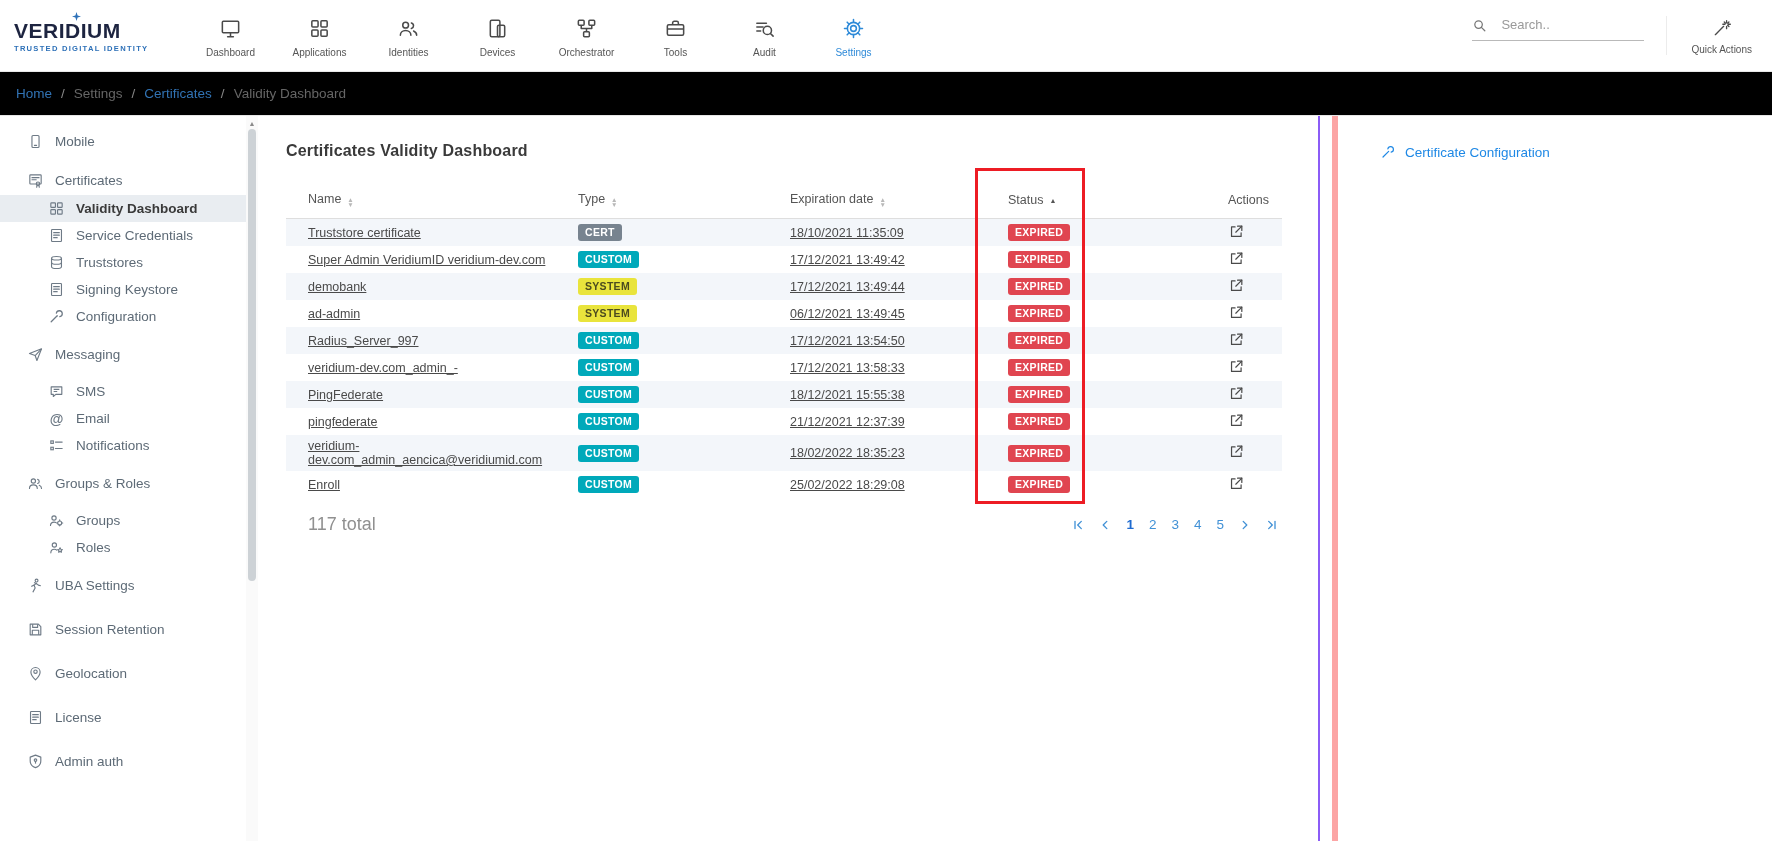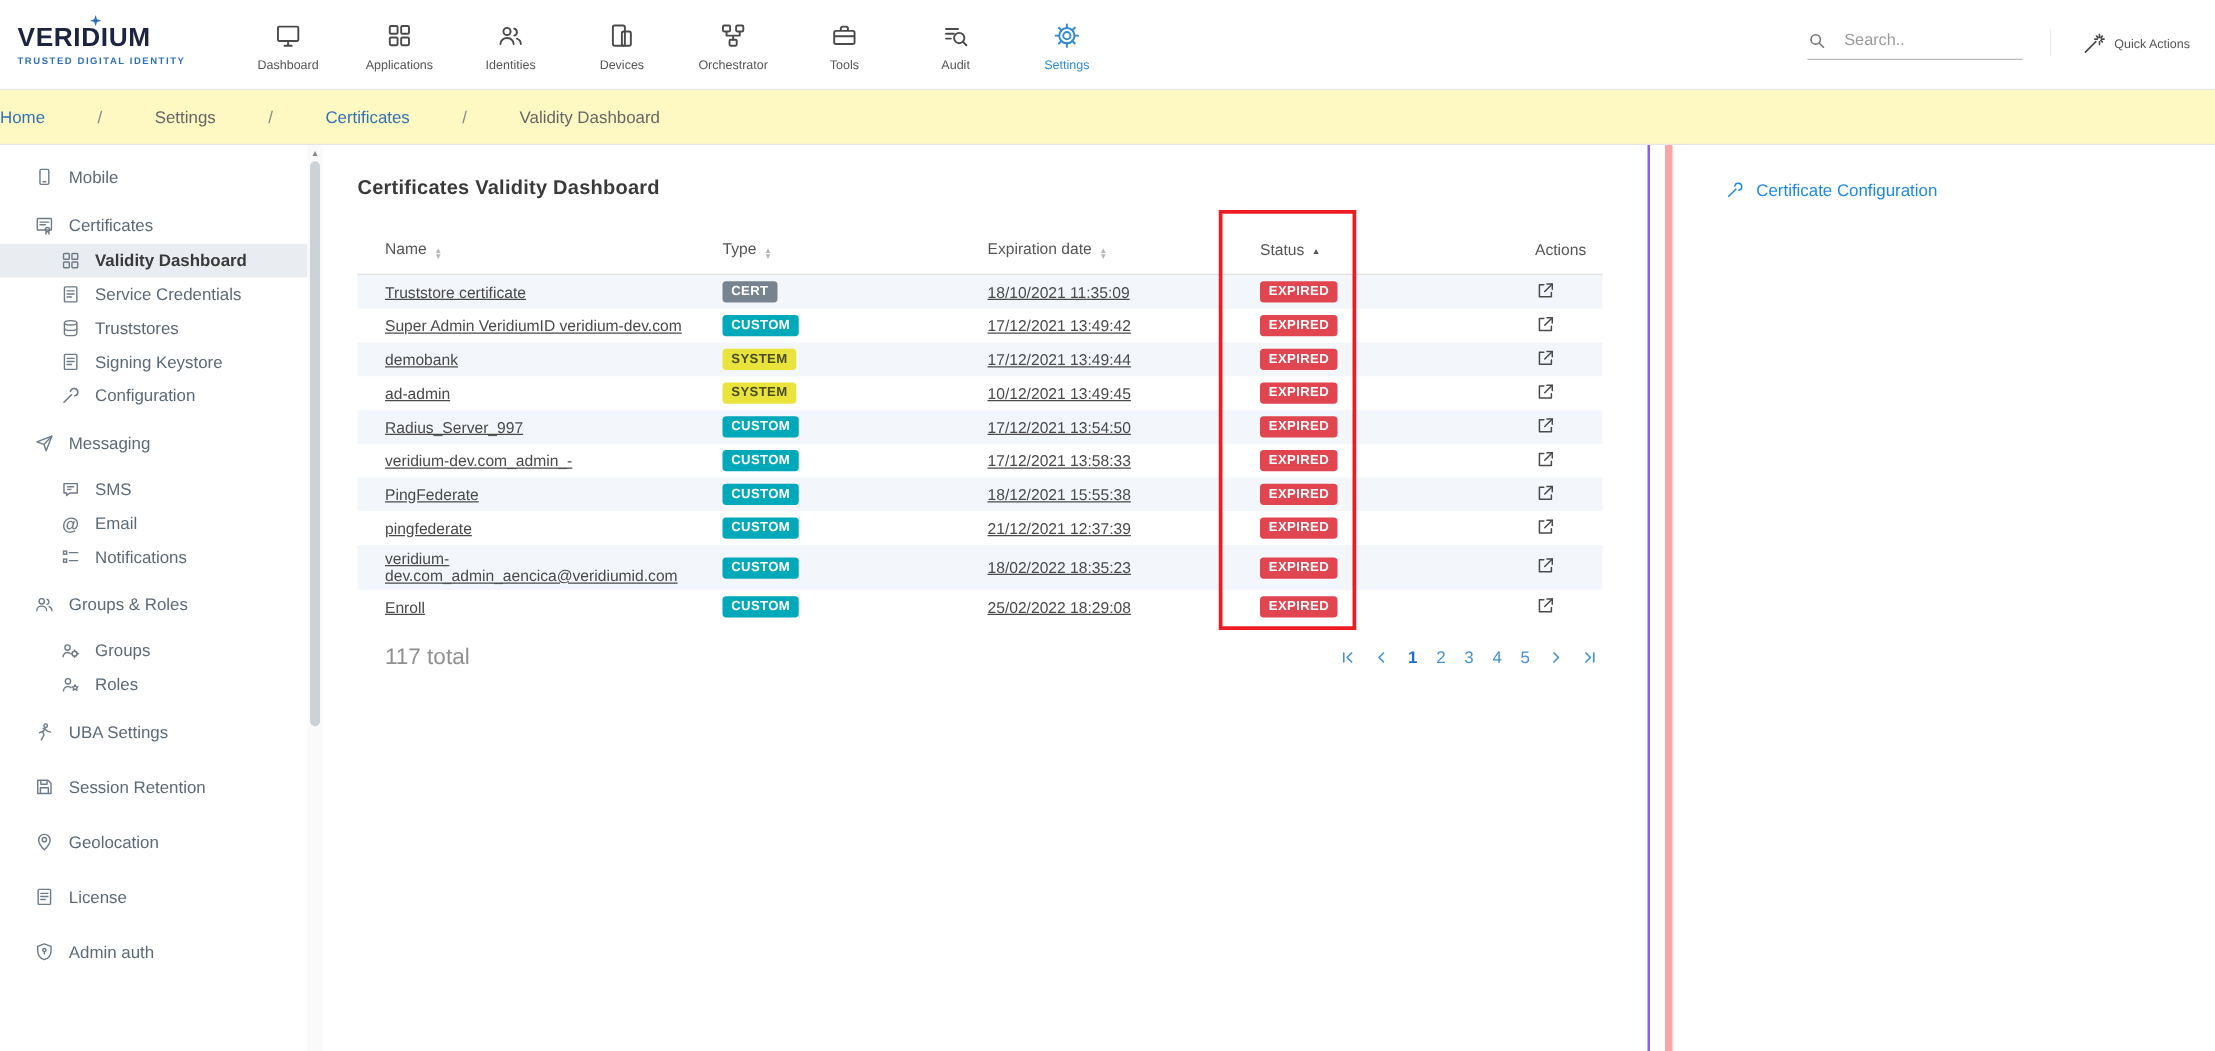--- a/index.html
+++ b/index.html
@@ -22,26 +22,26 @@
   .nav-item{width:89px;display:flex;flex-direction:column;align-items:center;gap:7px;padding-top:4px;color:#4a4a4a;cursor:pointer;}
   .nav-item svg{width:23px;height:23px;}
   .nav-item .nav-label{font-size:10px;color:#555;}
   .nav-item.active{color:var(--accent);}
   .nav-item.active .nav-label{color:var(--accent);}
   .nav-right{margin-left:auto;display:flex;align-items:flex-start;margin-right:16px;}
   .search{display:flex;align-items:flex-end;border-bottom:1px solid #b9b9b9;padding-bottom:7px;width:172px;}
   .search svg{width:15px;height:15px;color:#777;margin-right:12px;flex:none;}
   .search input{border:none;outline:none;font-size:13px;color:#555;width:128px;background:transparent;font-family:inherit;}
   .search input::placeholder{color:#9a9a9a;}
-  .quick-actions{display:flex;flex-direction:row;align-items:center;gap:6px;margin-left:22px;border-left:1px solid #ececec;padding:2px 4px 0 24px;cursor:pointer;color:#4a4a4a;}
+  .quick-actions{display:flex;flex-direction:column;align-items:center;gap:6px;margin-left:22px;border-left:1px solid #ececec;padding:2px 4px 0 24px;cursor:pointer;color:#4a4a4a;}
   .quick-actions svg{width:20px;height:20px;}
   .quick-actions .nav-label{font-size:10px;color:#555;}
 
   
-  .breadcrumb-bar{height:44px;background:#fef9c3;border-bottom:1px solid #e6e6e6;display:flex;align-items:center;font-size:13.5px;color:#666;gap:33px;}
+  .breadcrumb-bar{height:44px;background:#000000;border-bottom:1px solid #e6e6e6;display:flex;align-items:center;padding-left:16px;font-size:13.5px;color:#666;}
   .crumb{cursor:default;}
   .crumb.link{color:var(--link);cursor:pointer;}
   .crumb-sep{margin:0 9px;color:#888;}
 
   
   .content{display:flex;height:725px;}
   .sidebar{width:246px;padding-top:10px;flex:none;}
   .side-item{display:flex;align-items:center;gap:11px;height:27px;padding-left:27px;font-size:13.5px;color:#5d6a76;cursor:pointer;}
   .side-item svg{width:17px;height:17px;color:#6e7a86;flex:none;}
   .side-item .txt-icon{width:17px;text-align:center;font-weight:bold;font-size:14px;color:#6e7a86;flex:none;}
@@ -540,21 +540,21 @@
           <div class="c2"><span class="badge" data-variant="system">SYSTEM</span></div>
           <div class="c3">17/12/2021 13:49:44</div>
           <div class="c4"><span class="status-badge">EXPIRED</span></div>
           <div class="c5"><span class="action-btn"><svg>
                   <use href="#i-open"></use>
                 </svg></span></div>
         </div>
         <div class="row">
           <div class="c1">ad-admin</div>
           <div class="c2"><span class="badge" data-variant="system">SYSTEM</span></div>
-          <div class="c3">10/12/2021 13:49:45</div>
+          <div class="c3">06/12/2021 13:49:45</div>
           <div class="c4"><span class="status-badge">EXPIRED</span></div>
           <div class="c5"><span class="action-btn"><svg>
                   <use href="#i-open"></use>
                 </svg></span></div>
         </div>
         <div class="row">
           <div class="c1">Radius_Server_997</div>
           <div class="c2"><span class="badge" data-variant="custom">CUSTOM</span></div>
           <div class="c3">17/12/2021 13:54:50</div>
           <div class="c4"><span class="status-badge">EXPIRED</span></div>

